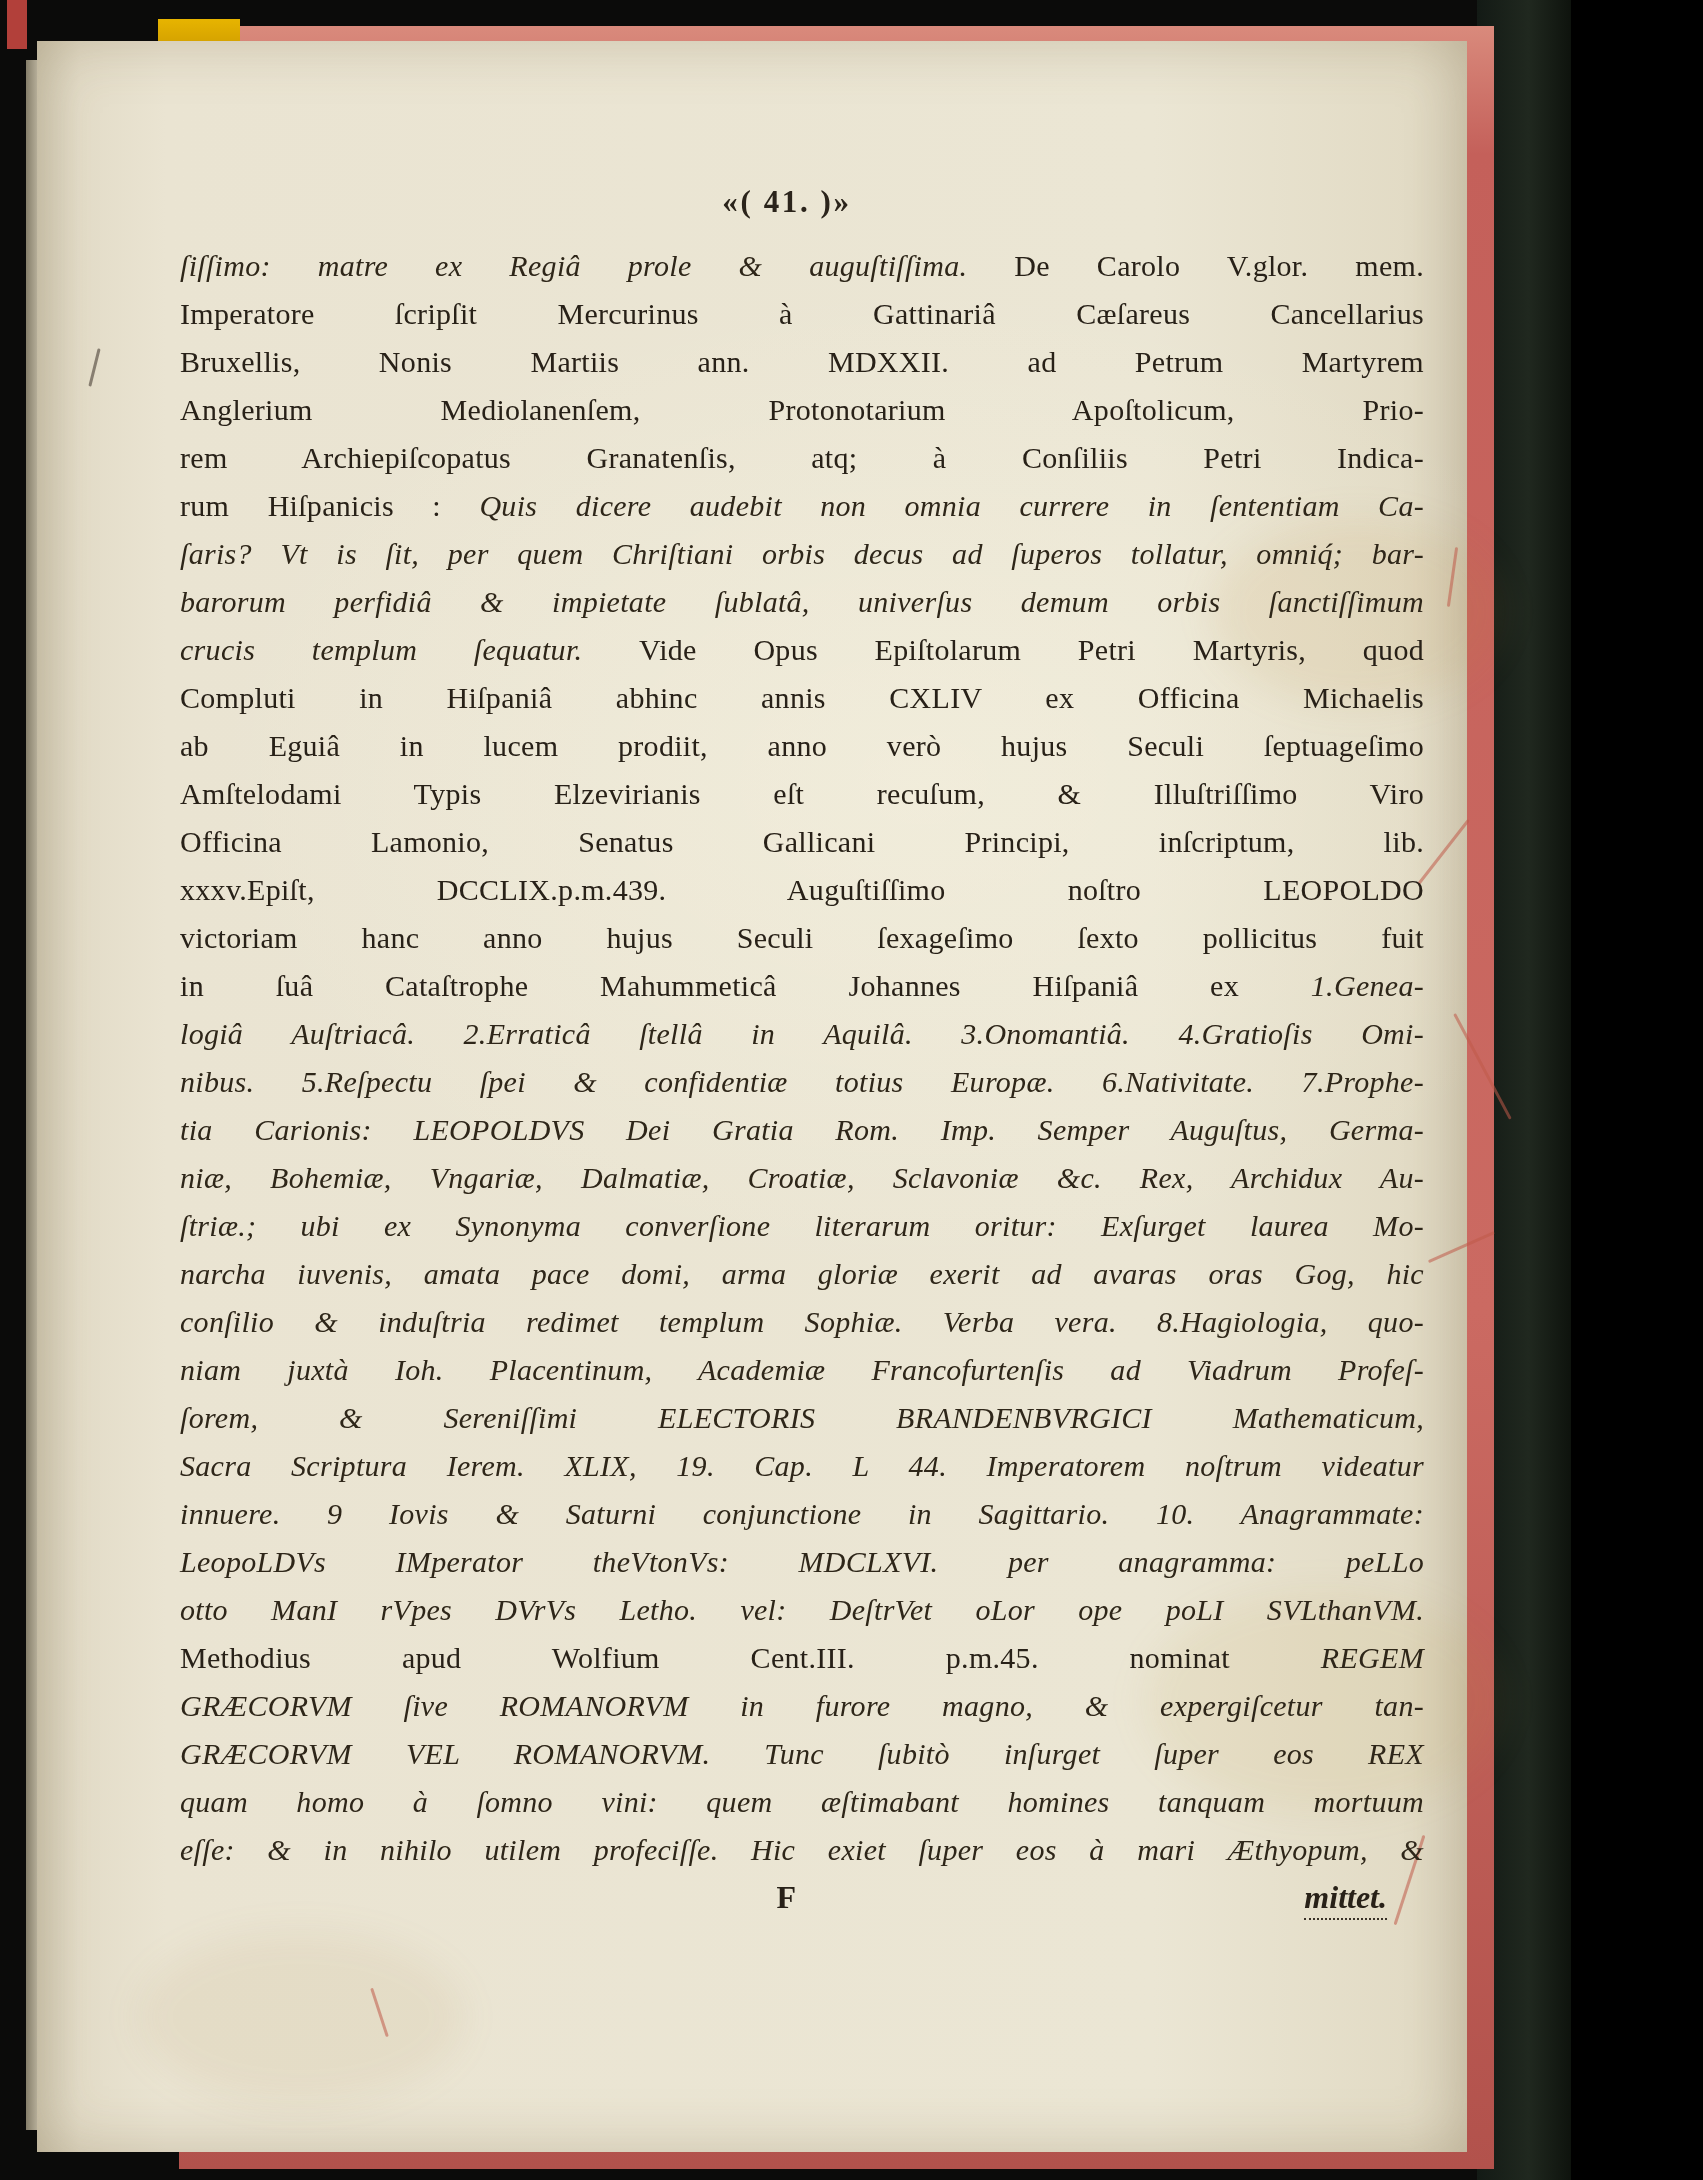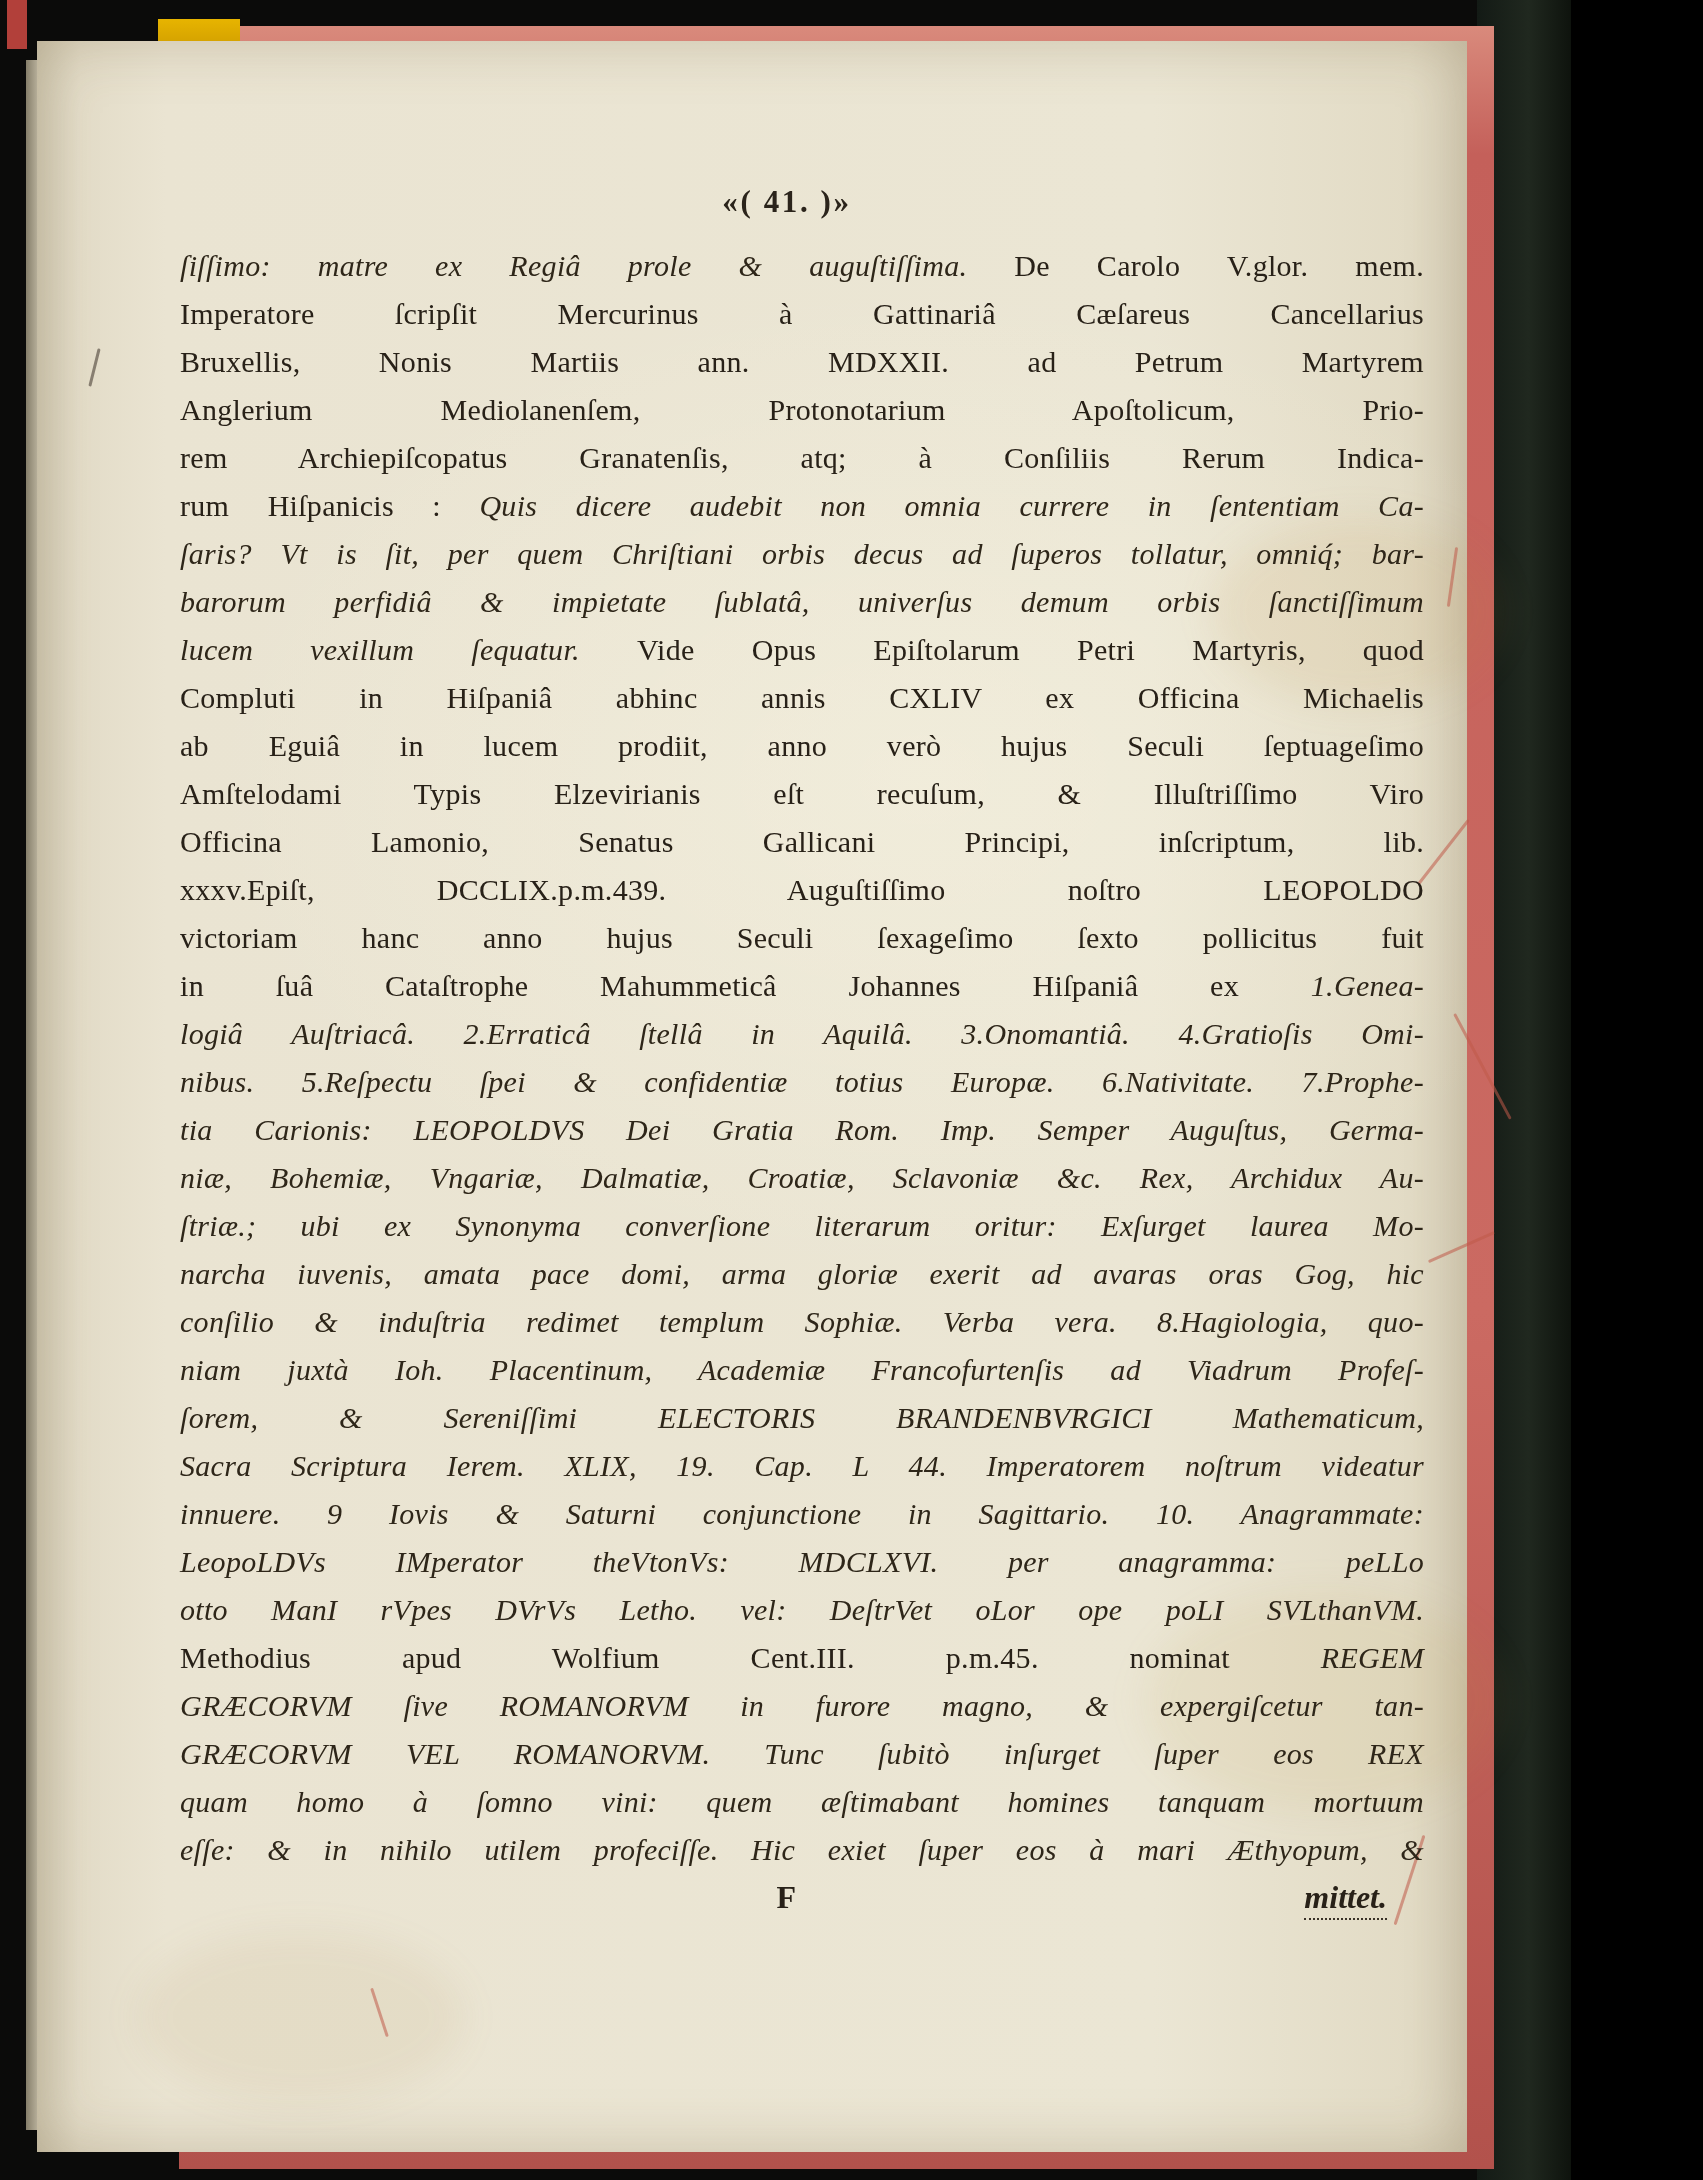--- a/index.html
+++ b/index.html
@@ -95,25 +95,25 @@
 
     <div class="pen-mark" style="left:56px;top:307px;"></div>
 
     <div class="ornament">«( 41. )»</div>
 
     <div class="text-block">
         <div class="line"><span class="seg italic">ſiſſimo: matre ex Regiâ prole &amp; auguſtiſſima. </span><span class="seg roman">De Carolo V.glor. mem.</span></div>
         <div class="line"><span class="seg roman">Imperatore ſcripſit Mercurinus à Gattinariâ Cæſareus Cancellarius</span></div>
         <div class="line"><span class="seg roman">Bruxellis, Nonis Martiis ann. MDXXII. ad Petrum Martyrem</span></div>
         <div class="line"><span class="seg roman">Anglerium Mediolanenſem, Protonotarium Apoſtolicum, Prio-</span></div>
-        <div class="line"><span class="seg roman">rem Archiepiſcopatus Granatenſis, atq; à Conſiliis Rerum Indica-</span></div>
+        <div class="line"><span class="seg roman">rem Archiepiſcopatus Granatenſis, atq; à Conſiliis Petri Indica-</span></div>
         <div class="line"><span class="seg roman">rum Hiſpanicis : </span><span class="seg italic">Quis dicere audebit non omnia currere in ſententiam Ca-</span></div>
         <div class="line"><span class="seg italic">ſaris? Vt is ſit, per quem Chriſtiani orbis decus ad ſuperos tollatur, omniq́; bar-</span></div>
         <div class="line"><span class="seg italic">barorum perfidiâ &amp; impietate ſublatâ, univerſus demum orbis ſanctiſſimum</span></div>
-        <div class="line"><span class="seg italic">lucem vexillum ſequatur. </span><span class="seg roman">Vide Opus Epiſtolarum Petri Martyris, quod</span></div>
+        <div class="line"><span class="seg italic">crucis templum ſequatur. </span><span class="seg roman">Vide Opus Epiſtolarum Petri Martyris, quod</span></div>
         <div class="line"><span class="seg roman">Compluti in Hiſpaniâ abhinc annis CXLIV ex Officina Michaelis</span></div>
         <div class="line"><span class="seg roman">ab Eguiâ in lucem prodiit, anno verò hujus Seculi ſeptuageſimo</span></div>
         <div class="line"><span class="seg roman">Amſtelodami Typis Elzevirianis eſt recuſum, &amp; Illuſtriſſimo Viro</span></div>
         <div class="line"><span class="seg roman">Officina Lamonio, Senatus Gallicani Principi, inſcriptum, lib.</span></div>
         <div class="line"><span class="seg roman">xxxv.Epiſt, DCCLIX.p.m.439. Auguſtiſſimo noſtro LEOPOLDO</span></div>
         <div class="line"><span class="seg roman">victoriam hanc anno hujus Seculi ſexageſimo ſexto pollicitus fuit</span></div>
         <div class="line"><span class="seg roman">in ſuâ Cataſtrophe Mahummeticâ Johannes Hiſpaniâ ex </span><span class="seg italic">1.Genea-</span></div>
         <div class="line"><span class="seg italic">logiâ Auſtriacâ. 2.Erraticâ ſtellâ in Aquilâ. 3.Onomantiâ. 4.Gratioſis Omi-</span></div>
         <div class="line"><span class="seg italic">nibus. 5.Reſpectu ſpei &amp; confidentiæ totius Europæ. 6.Nativitate. 7.Prophe-</span></div>
         <div class="line"><span class="seg italic">tia Carionis: LEOPOLDVS Dei Gratia Rom. Imp. Semper Auguſtus, Germa-</span></div>

